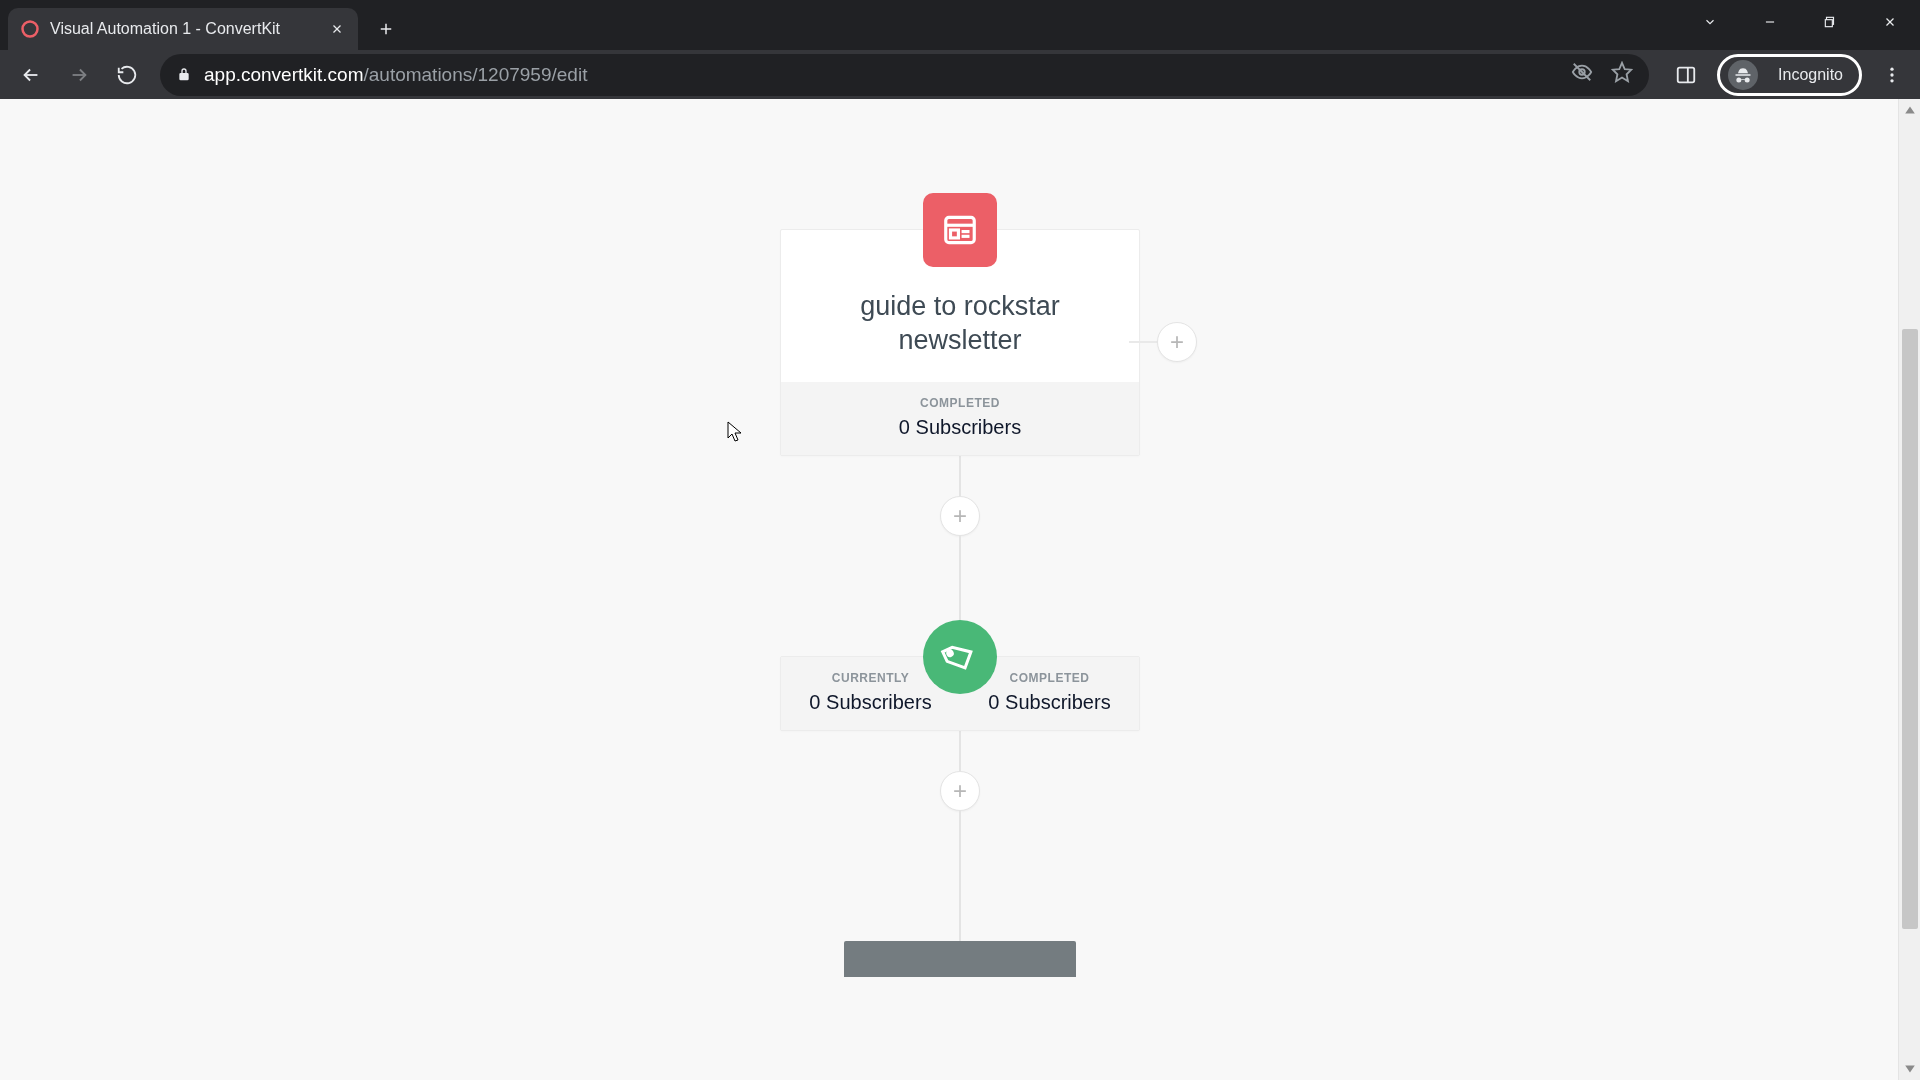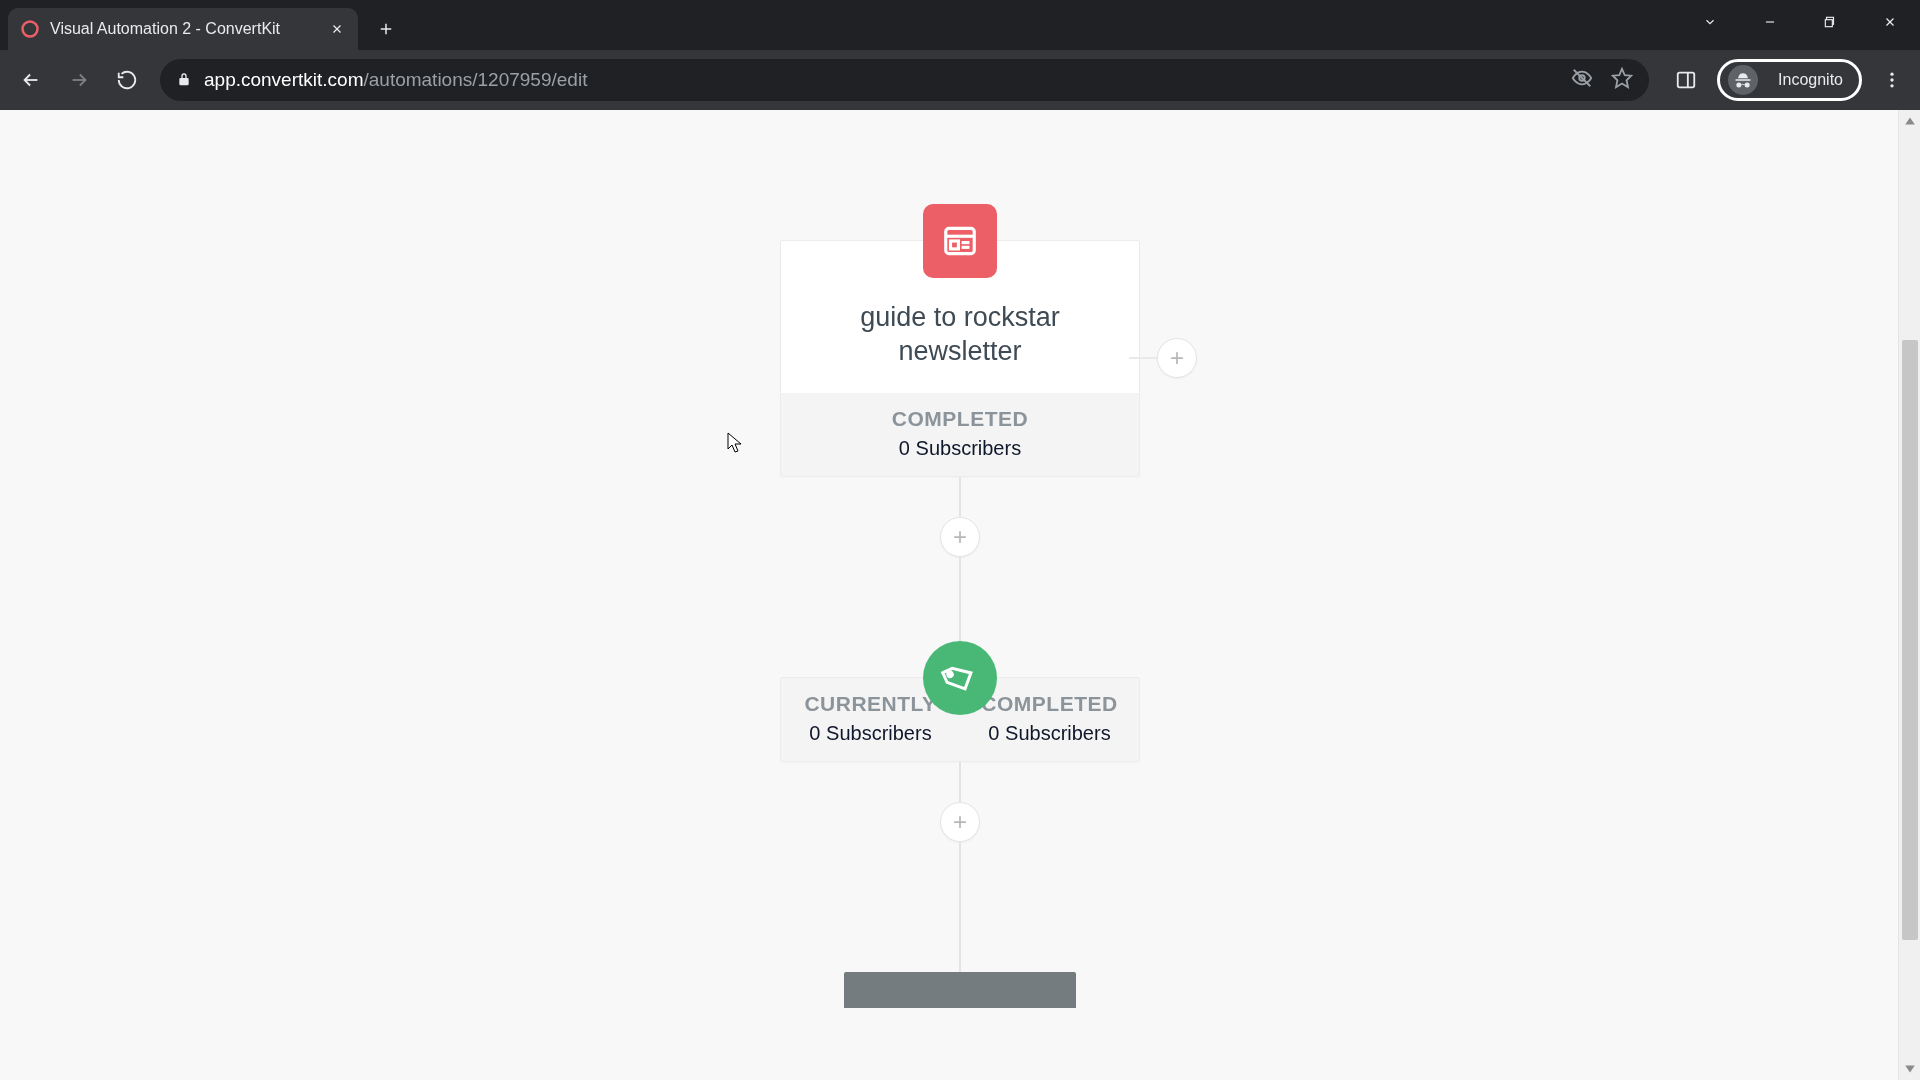--- a/index.html
+++ b/index.html
@@ -58,21 +58,21 @@
   }
   .win-controls .ctrl {
     width: 60px; height: 44px;
     display: flex; align-items: center; justify-content: center;
     color: #e8eaed;
   }
   .win-controls svg { width: 14px; height: 14px; }
 
   
   .toolbar {
-    height: 60px;
+    height: 49px;
     background: #35363a;
     display: flex;
     align-items: center;
     padding: 0 10px;
     gap: 6px;
   }
   .nav-btn {
     width: 42px; height: 42px;
     display: flex; align-items: center; justify-content: center;
     color: #e8eaed;
@@ -203,21 +203,21 @@
   }
   .stat-col {
     flex: 1;
     text-align: center;
     padding: 14px 8px 16px 8px;
   }
   .stat-col .label {
     color: #8c949b;
     font-weight: 700;
     letter-spacing: 0.5px;
-    font-size: 21px;
+    font-size: 12px;
   }
   .stat-col .value {
     color: #0f172a;
     font-size: 20px;
     margin-top: 6px;
   }
 
   .side-add {
     position: absolute;
     top: 50%;
@@ -320,21 +320,21 @@
     </div>
   </div>
 
   <div class="tab-strip">
     <div class="tab">
       <span class="favicon">
         <svg viewBox="0 0 24 24">
             <circle cx="12" cy="12" r="9" fill="none" stroke="#ec5f67" stroke-width="3"></circle>
           </svg>
       </span>
-      <span class="title">Visual Automation 2 - ConvertKit</span>
+      <span class="title">Visual Automation 1 - ConvertKit</span>
       <span class="close">
         <svg viewBox="0 0 24 24" width="14" height="14" stroke="currentColor" stroke-width="2">
             <line x1="6" y1="6" x2="18" y2="18"></line>
             <line x1="6" y1="18" x2="18" y2="6"></line>
           </svg>
       </span>
     </div>
     <div class="new-tab">
       <svg viewBox="0 0 24 24" width="18" height="18" stroke="currentColor" stroke-width="2">
           <line x1="12" y1="5" x2="12" y2="19"></line>

